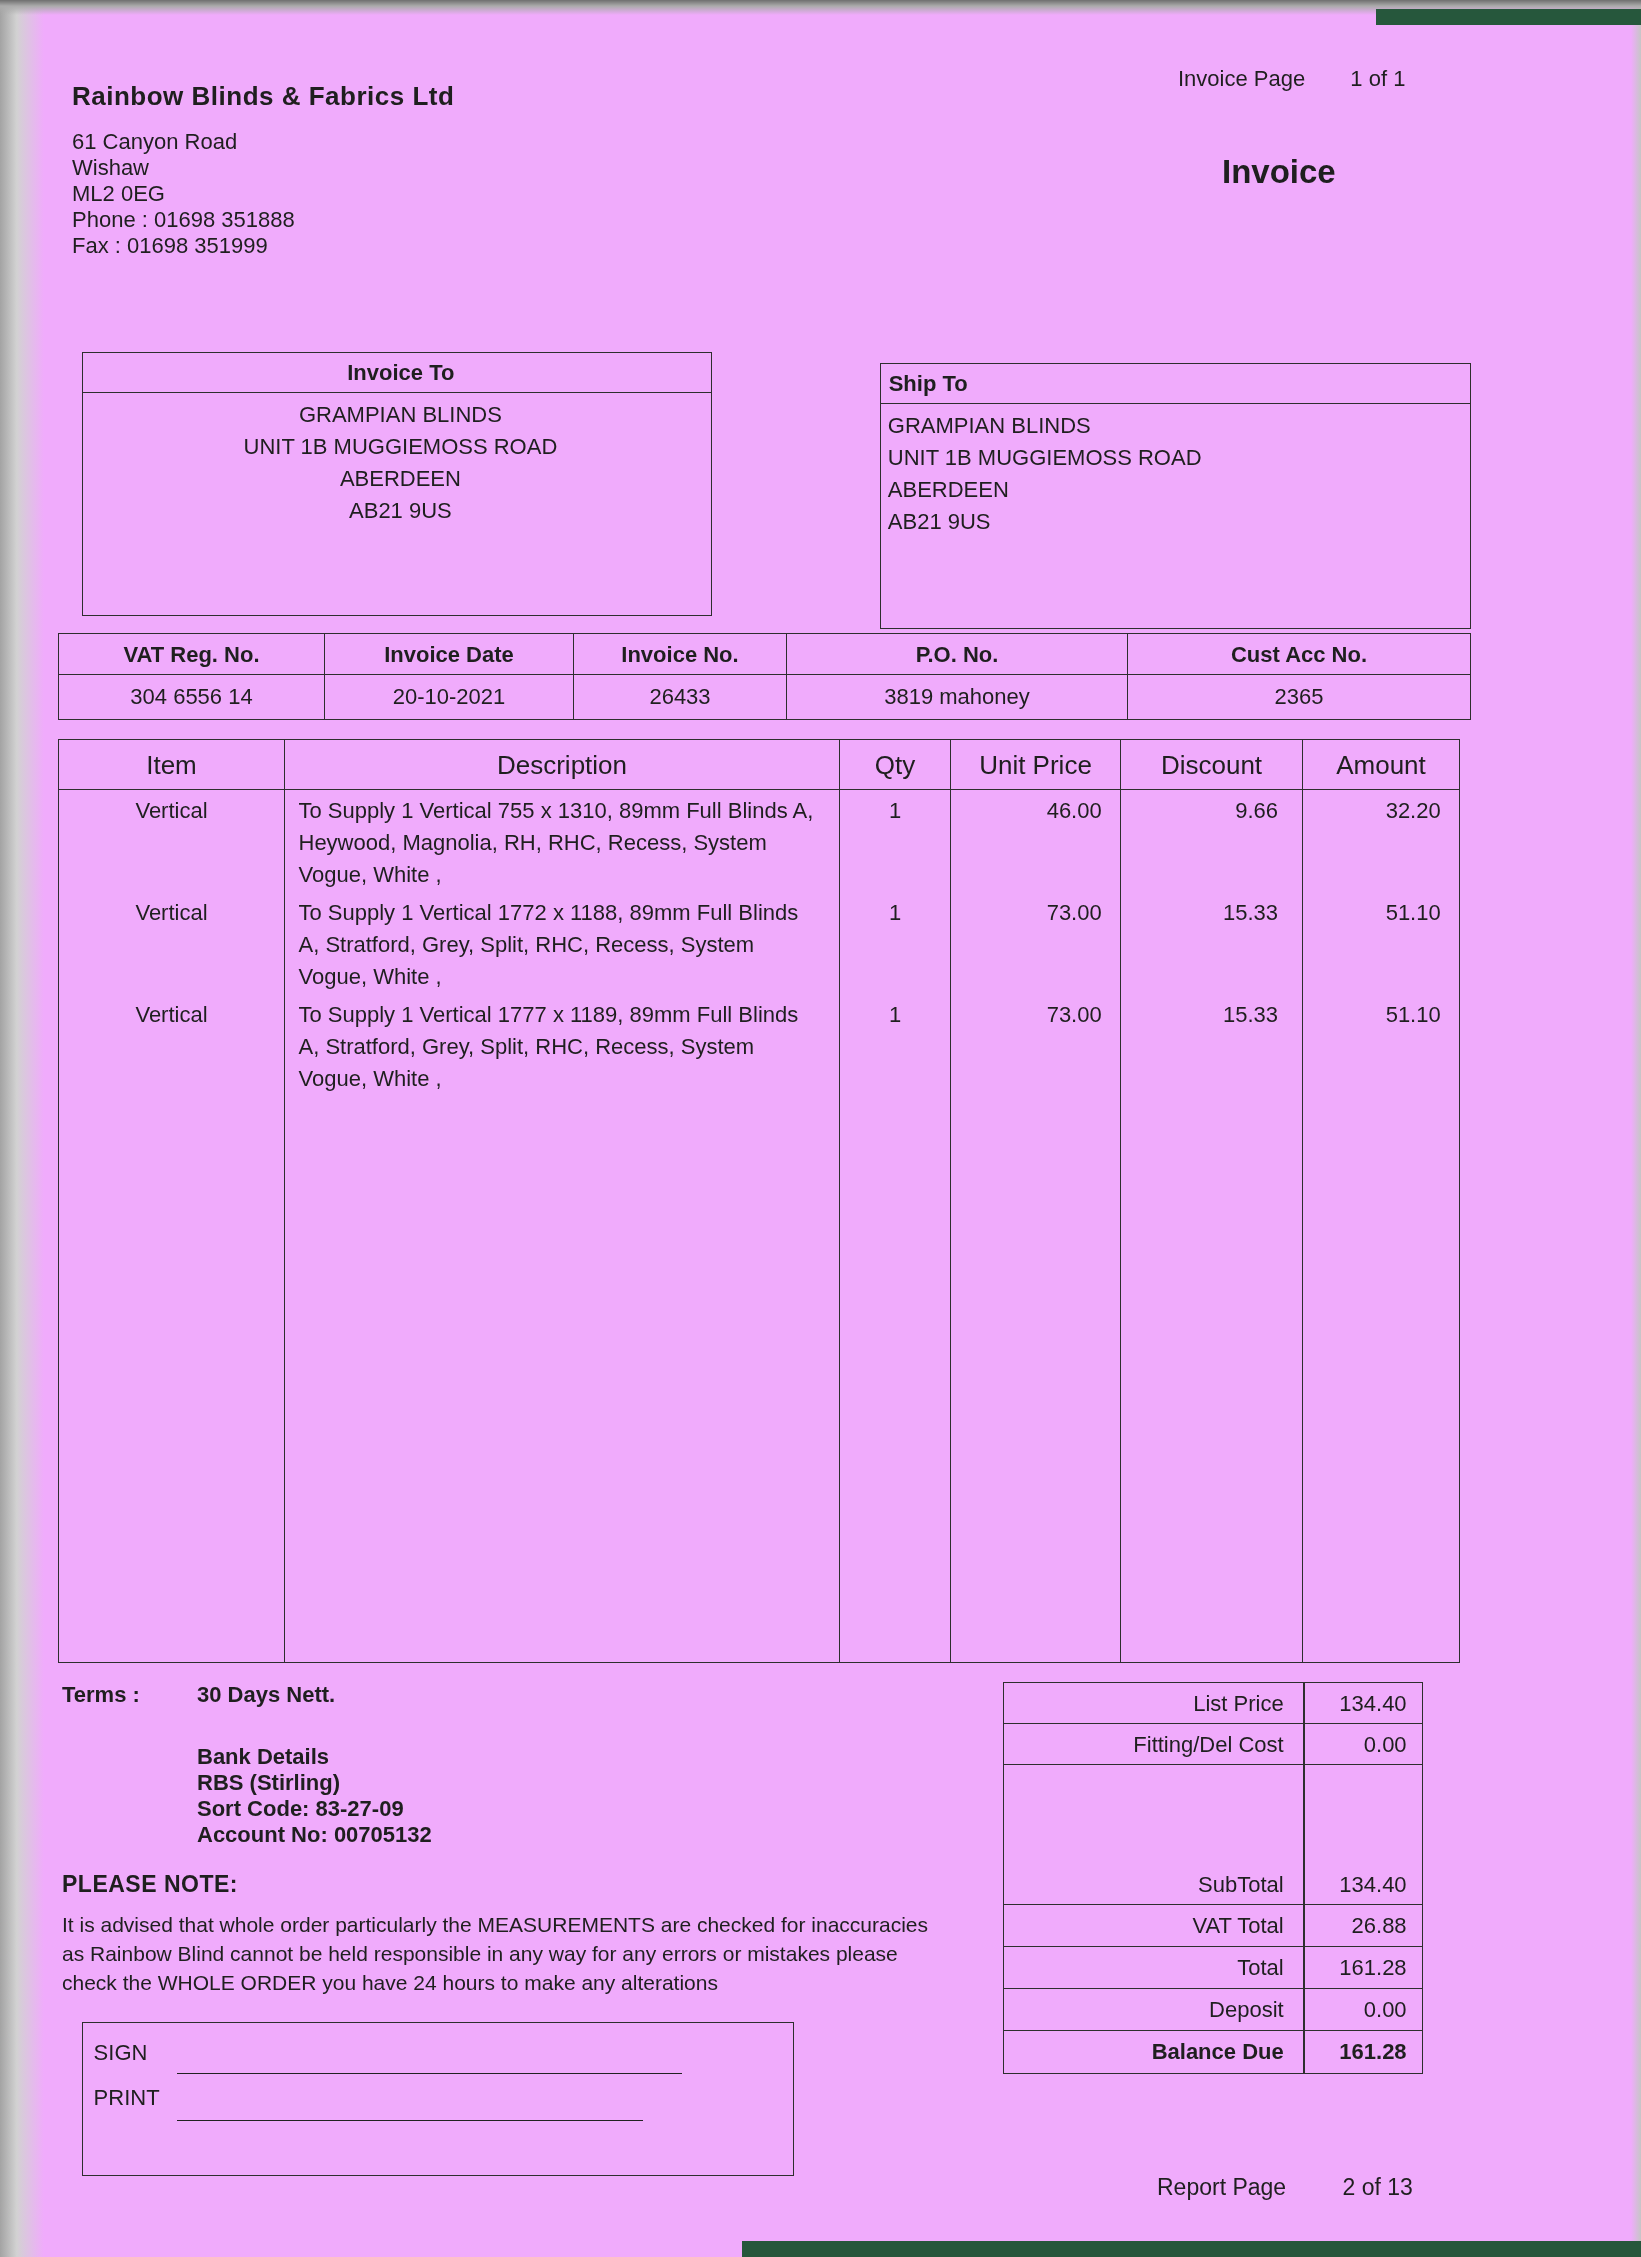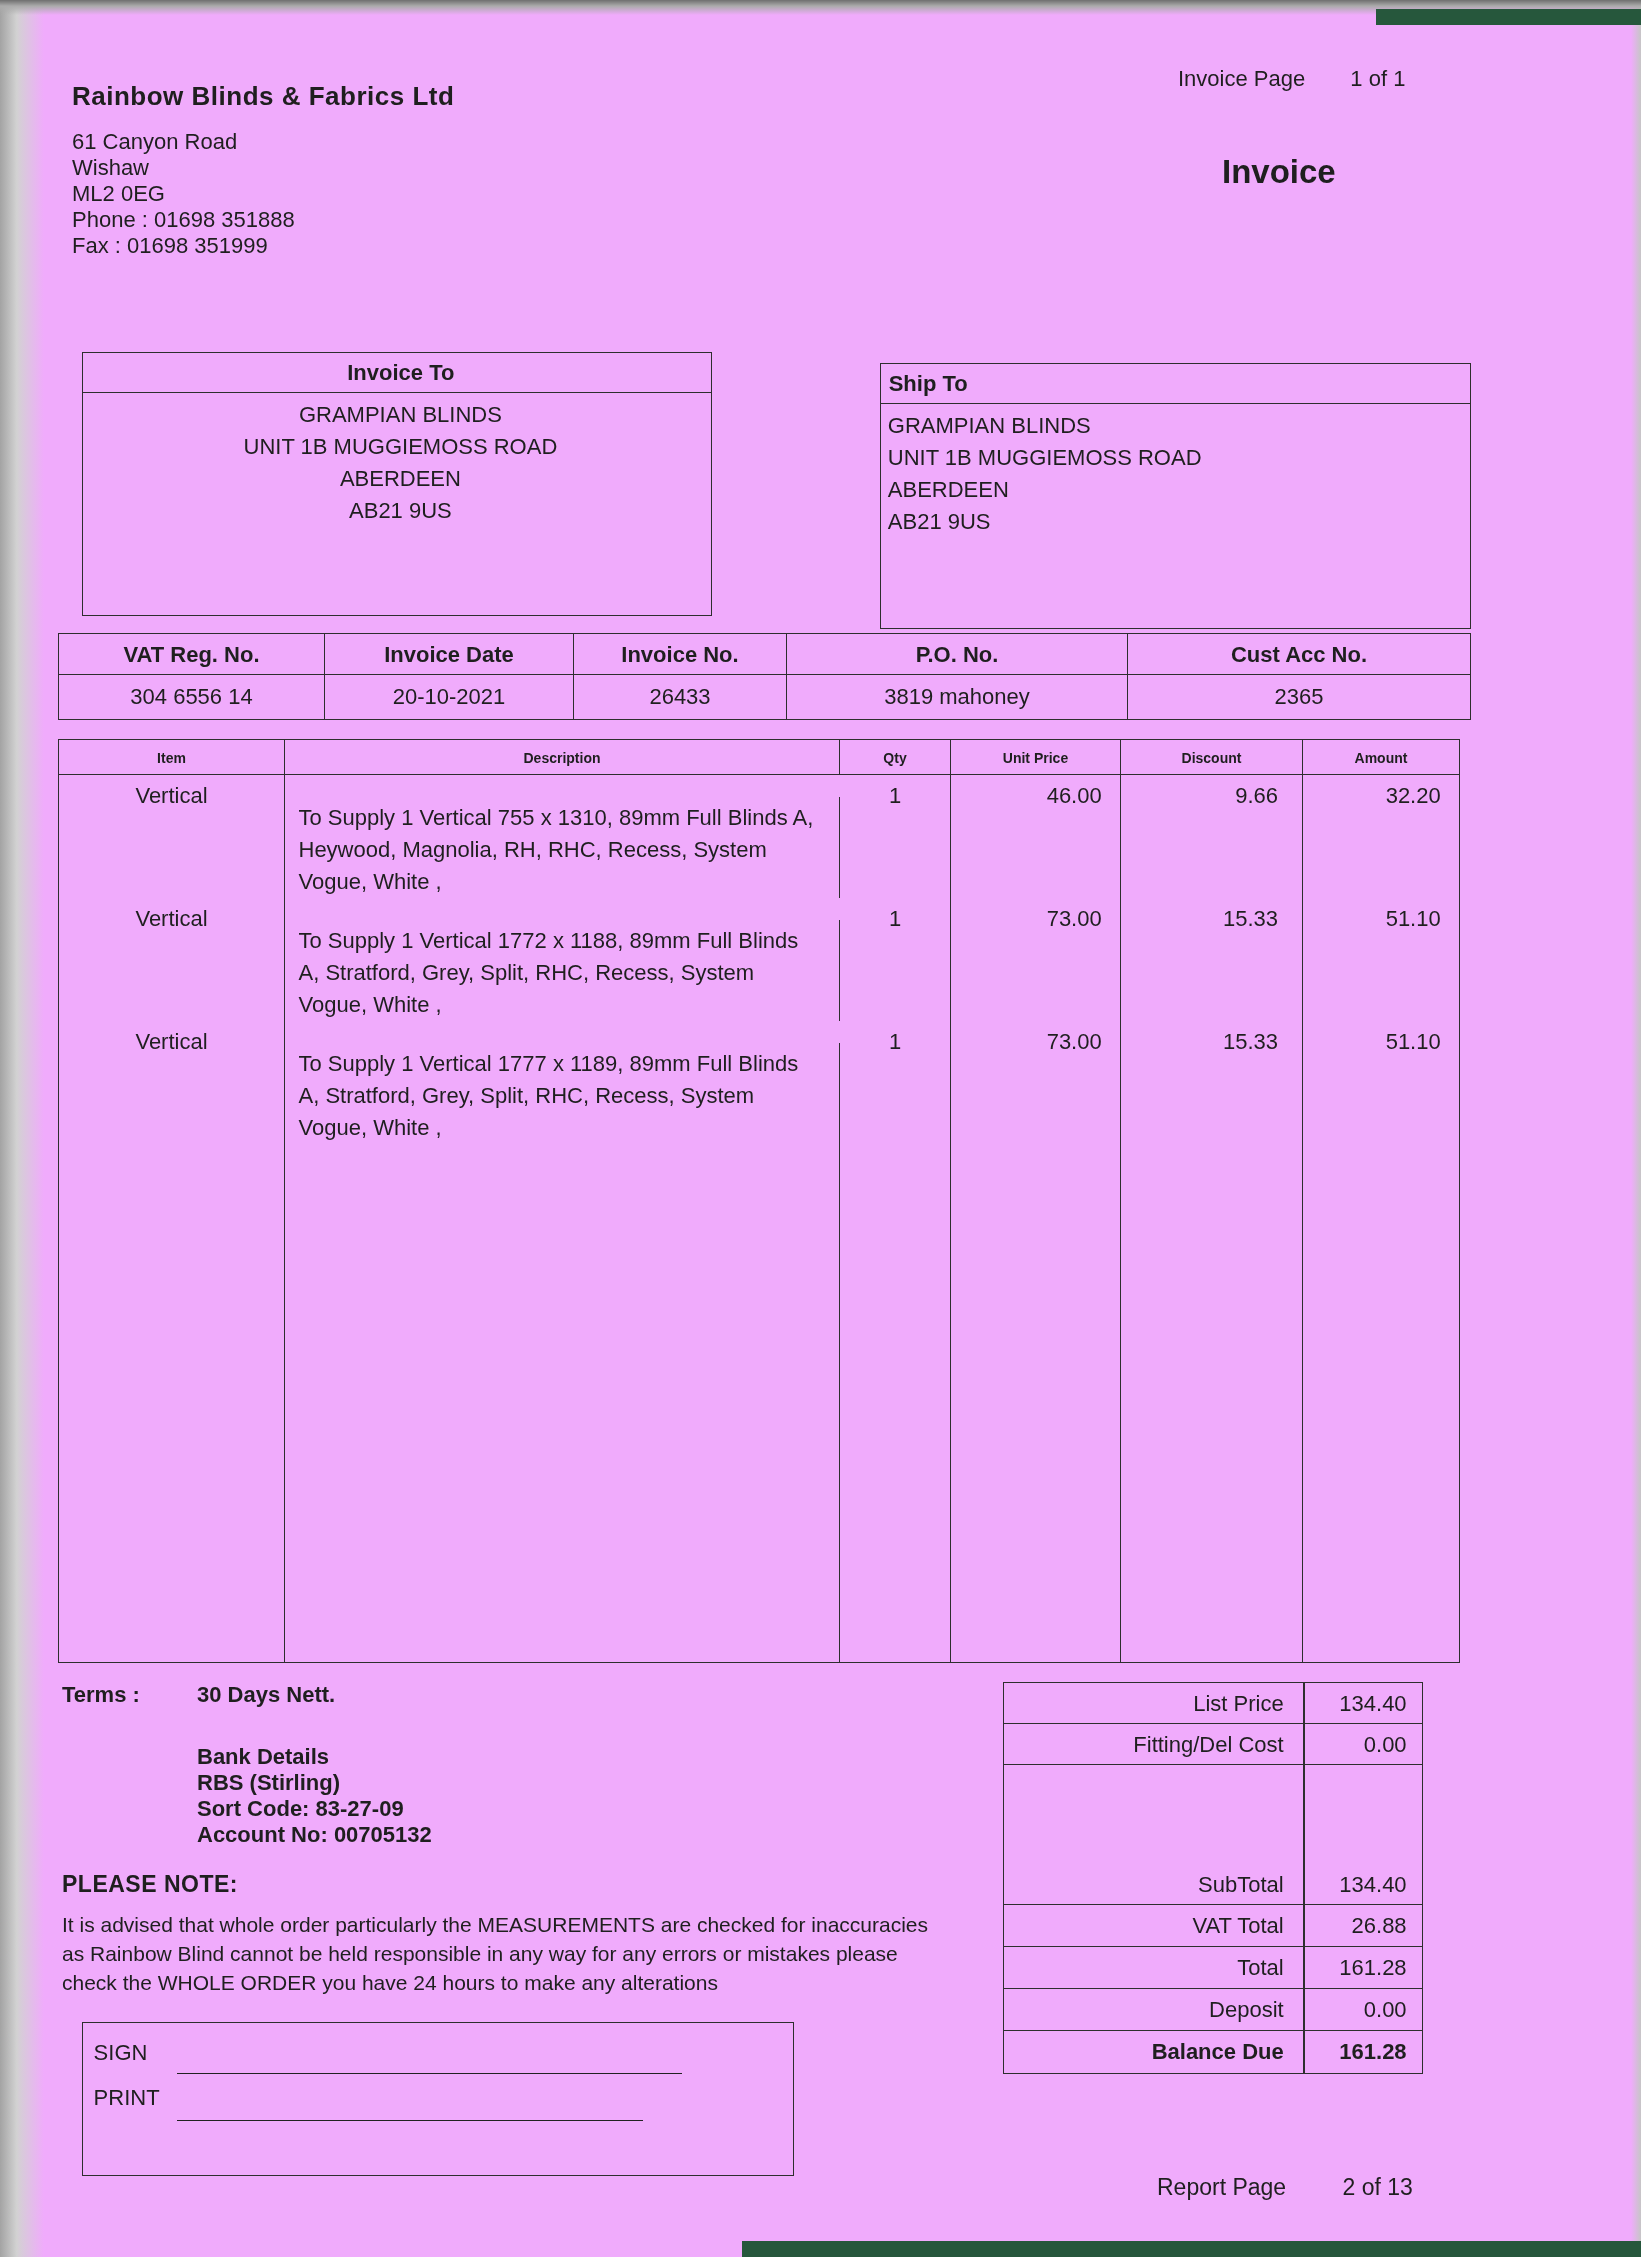--- a/index.html
+++ b/index.html
@@ -39,29 +39,29 @@
     display:grid; grid-template-columns:266px 249px 213px 341px 1fr; font-size:22px; }
   .meta-cell { text-align:center; border-right:1.9px solid #2e2e2e; }
   .meta-cell.no-r { border-right:none; }
   .meta-head { font-weight:bold; height:41px; padding-top:7.7px; border-bottom:1.9px solid #2e2e2e; }
   .meta-val  { height:44px; padding-top:8.7px; }
 
   
   .items-table { position:absolute; left:58px; top:739px; width:1402px; height:924px;
     border:1.9px solid #2e2e2e; display:flex; flex-direction:column; font-size:22px; }
   .items-header { display:grid; grid-template-columns:226px 555px 111px 170px 182px 1fr;
-    border-bottom:1.9px solid #2e2e2e; font-weight:bold; font-size:14px; }
+    border-bottom:1.9px solid #2e2e2e; font-weight:normal; font-size:26px; }
   .ih-cell { text-align:center; padding:9.7px 0 8.7px 0; border-right:1.9px solid #2e2e2e; }
   .ih-cell.no-r { border-right:none; }
   .items-body { flex:1; display:grid; grid-template-columns:226px 555px 111px 170px 182px 1fr;
     grid-template-rows:minmax(102px,auto) minmax(102px,auto) minmax(102px,auto) 1fr; }
   .ib-cell { border-right:1.9px solid #2e2e2e; line-height:32px; }
   .ib-cell.no-r { border-right:none; }
   .c-item { text-align:center; padding-top:4.8px; }
-  .c-desc { padding:4.8px 19.3px 0 13.5px;margin-top:22px; }
+  .c-desc { padding:4.8px 19.3px 0 13.5px; }
   .c-qty  { text-align:center; padding-top:4.8px; }
   .c-num  { text-align:right; padding:4.8px 18.3px 0 0; }
   .c-disc { padding-right:24px; }
 
   
   .terms { position:absolute; left:62px; top:1682px; font-size:22px; font-weight:bold; }
   .terms .terms-value { position:absolute; left:135px; top:0; white-space:nowrap; }
   .bank { position:absolute; left:197px; top:1744px; font-size:22px; font-weight:bold; line-height:26px; }
   .note-title { position:absolute; left:62px; top:1871px; font-size:23px; font-weight:bold; letter-spacing:0.5px; }
   .note-body { position:absolute; left:62px; top:1910px; width:874px; font-size:21px; line-height:29px; }

